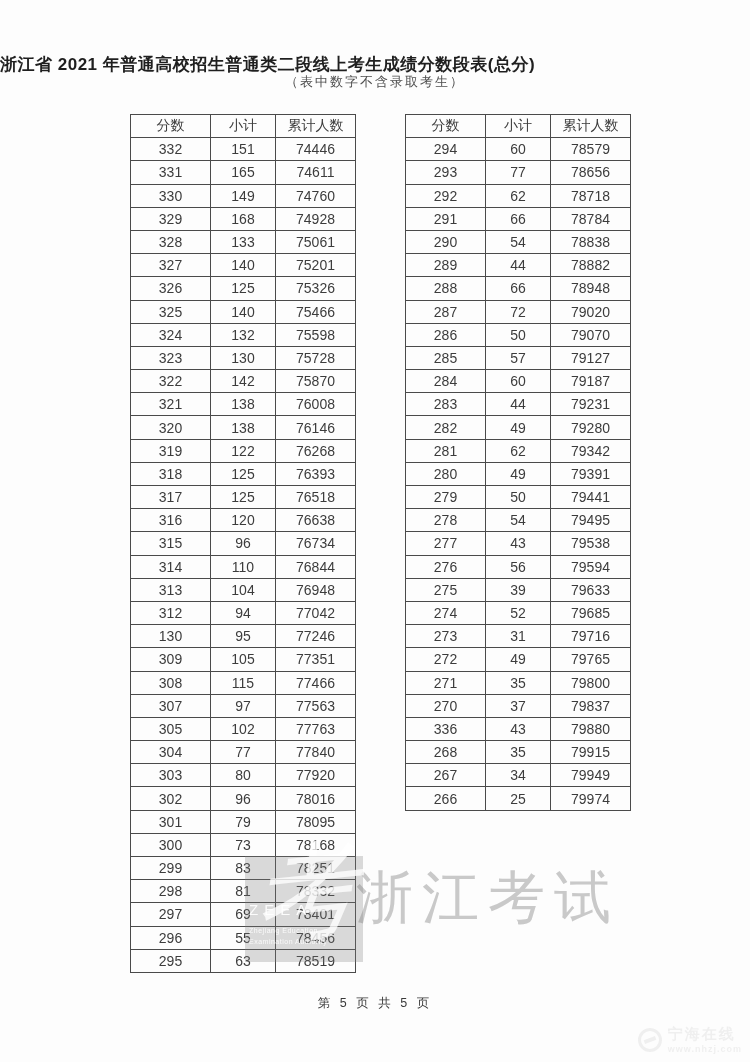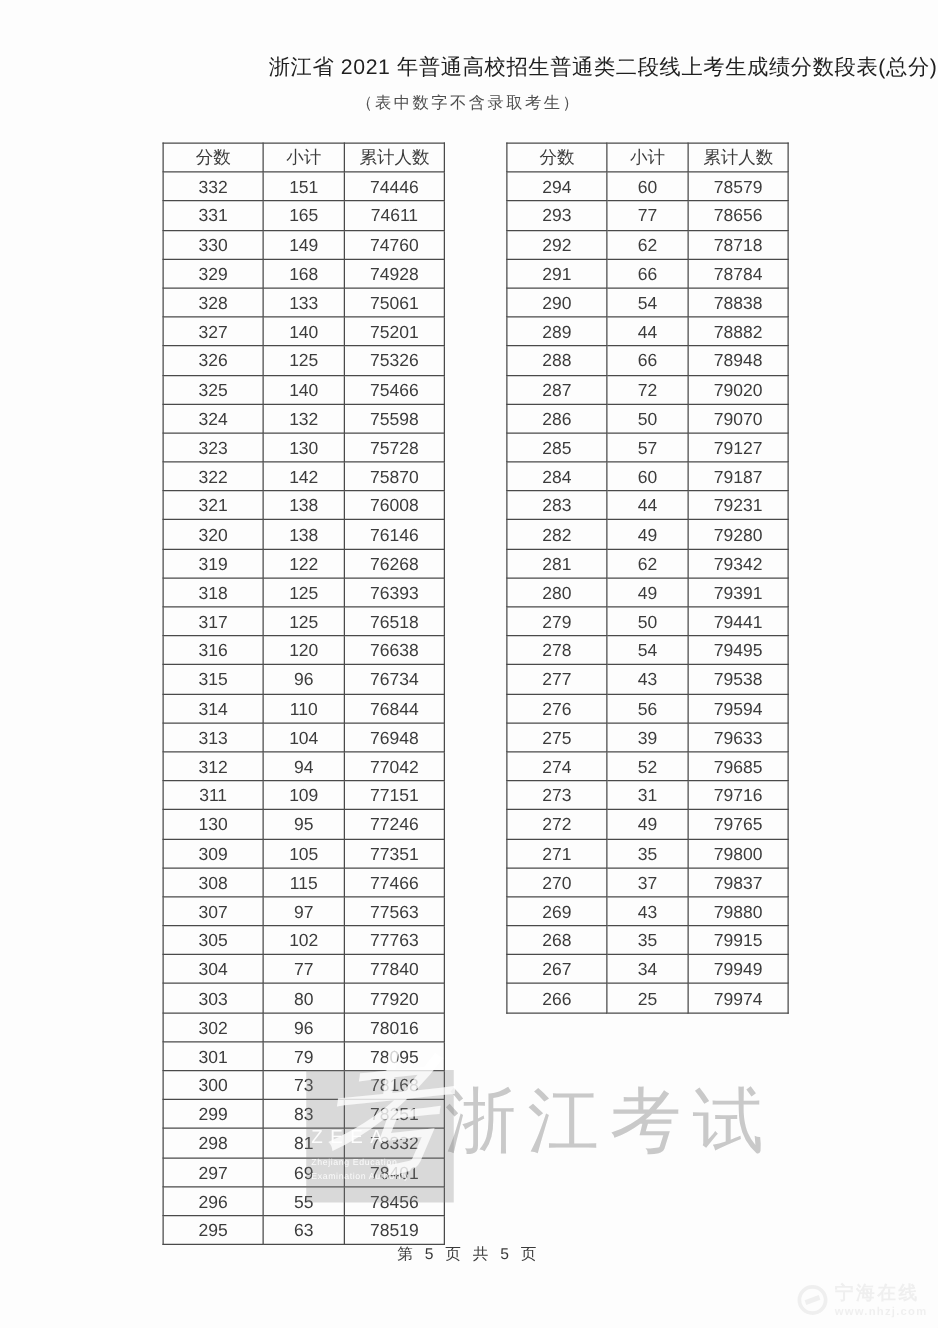--- a/index.html
+++ b/index.html
@@ -5,22 +5,22 @@
   html,body { margin:0; padding:0; }
   body {
     width:750px; height:1062px;
     background:#fcfcfc;
     font-family:"Liberation Sans", sans-serif;
     position:relative; overflow:hidden;
   }
   .page { position:absolute; inset:0; background:#fdfdfd; }
 
   .title {
-    position:absolute; top:42px; left:0; width:100%;
-    text-align:right; font-size:17px; font-weight:normal;
+    position:absolute; top:53px; left:0; width:100%;
+    text-align:left; font-size:17px; font-weight:bold;
     color:#1f1f1f; letter-spacing:.5px; z-index:1;
   }
   .subtitle {
     position:absolute; top:73px; left:0; width:100%;
     text-align:center; font-size:13px; color:#4f4f4f;
     font-family:"Liberation Serif", serif; letter-spacing:2px; z-index:1;
   }
 
   table {
     position:absolute; top:90px;
@@ -213,25 +213,20 @@
           <td>313</td>
           <td>104</td>
           <td>76948</td>
         </tr>
         <tr>
           <td>312</td>
           <td>94</td>
           <td>77042</td>
         </tr>
         <tr>
-          <td>311</td>
-          <td>109</td>
-          <td>77151</td>
-        </tr>
-        <tr>
           <td>130</td>
           <td>95</td>
           <td>77246</td>
         </tr>
         <tr>
           <td>309</td>
           <td>105</td>
           <td>77351</td>
         </tr>
         <tr>
@@ -435,21 +430,21 @@
           <td>271</td>
           <td>35</td>
           <td>79800</td>
         </tr>
         <tr>
           <td>270</td>
           <td>37</td>
           <td>79837</td>
         </tr>
         <tr>
-          <td>269</td>
+          <td>336</td>
           <td>43</td>
           <td>79880</td>
         </tr>
         <tr>
           <td>268</td>
           <td>35</td>
           <td>79915</td>
         </tr>
         <tr>
           <td>267</td>

